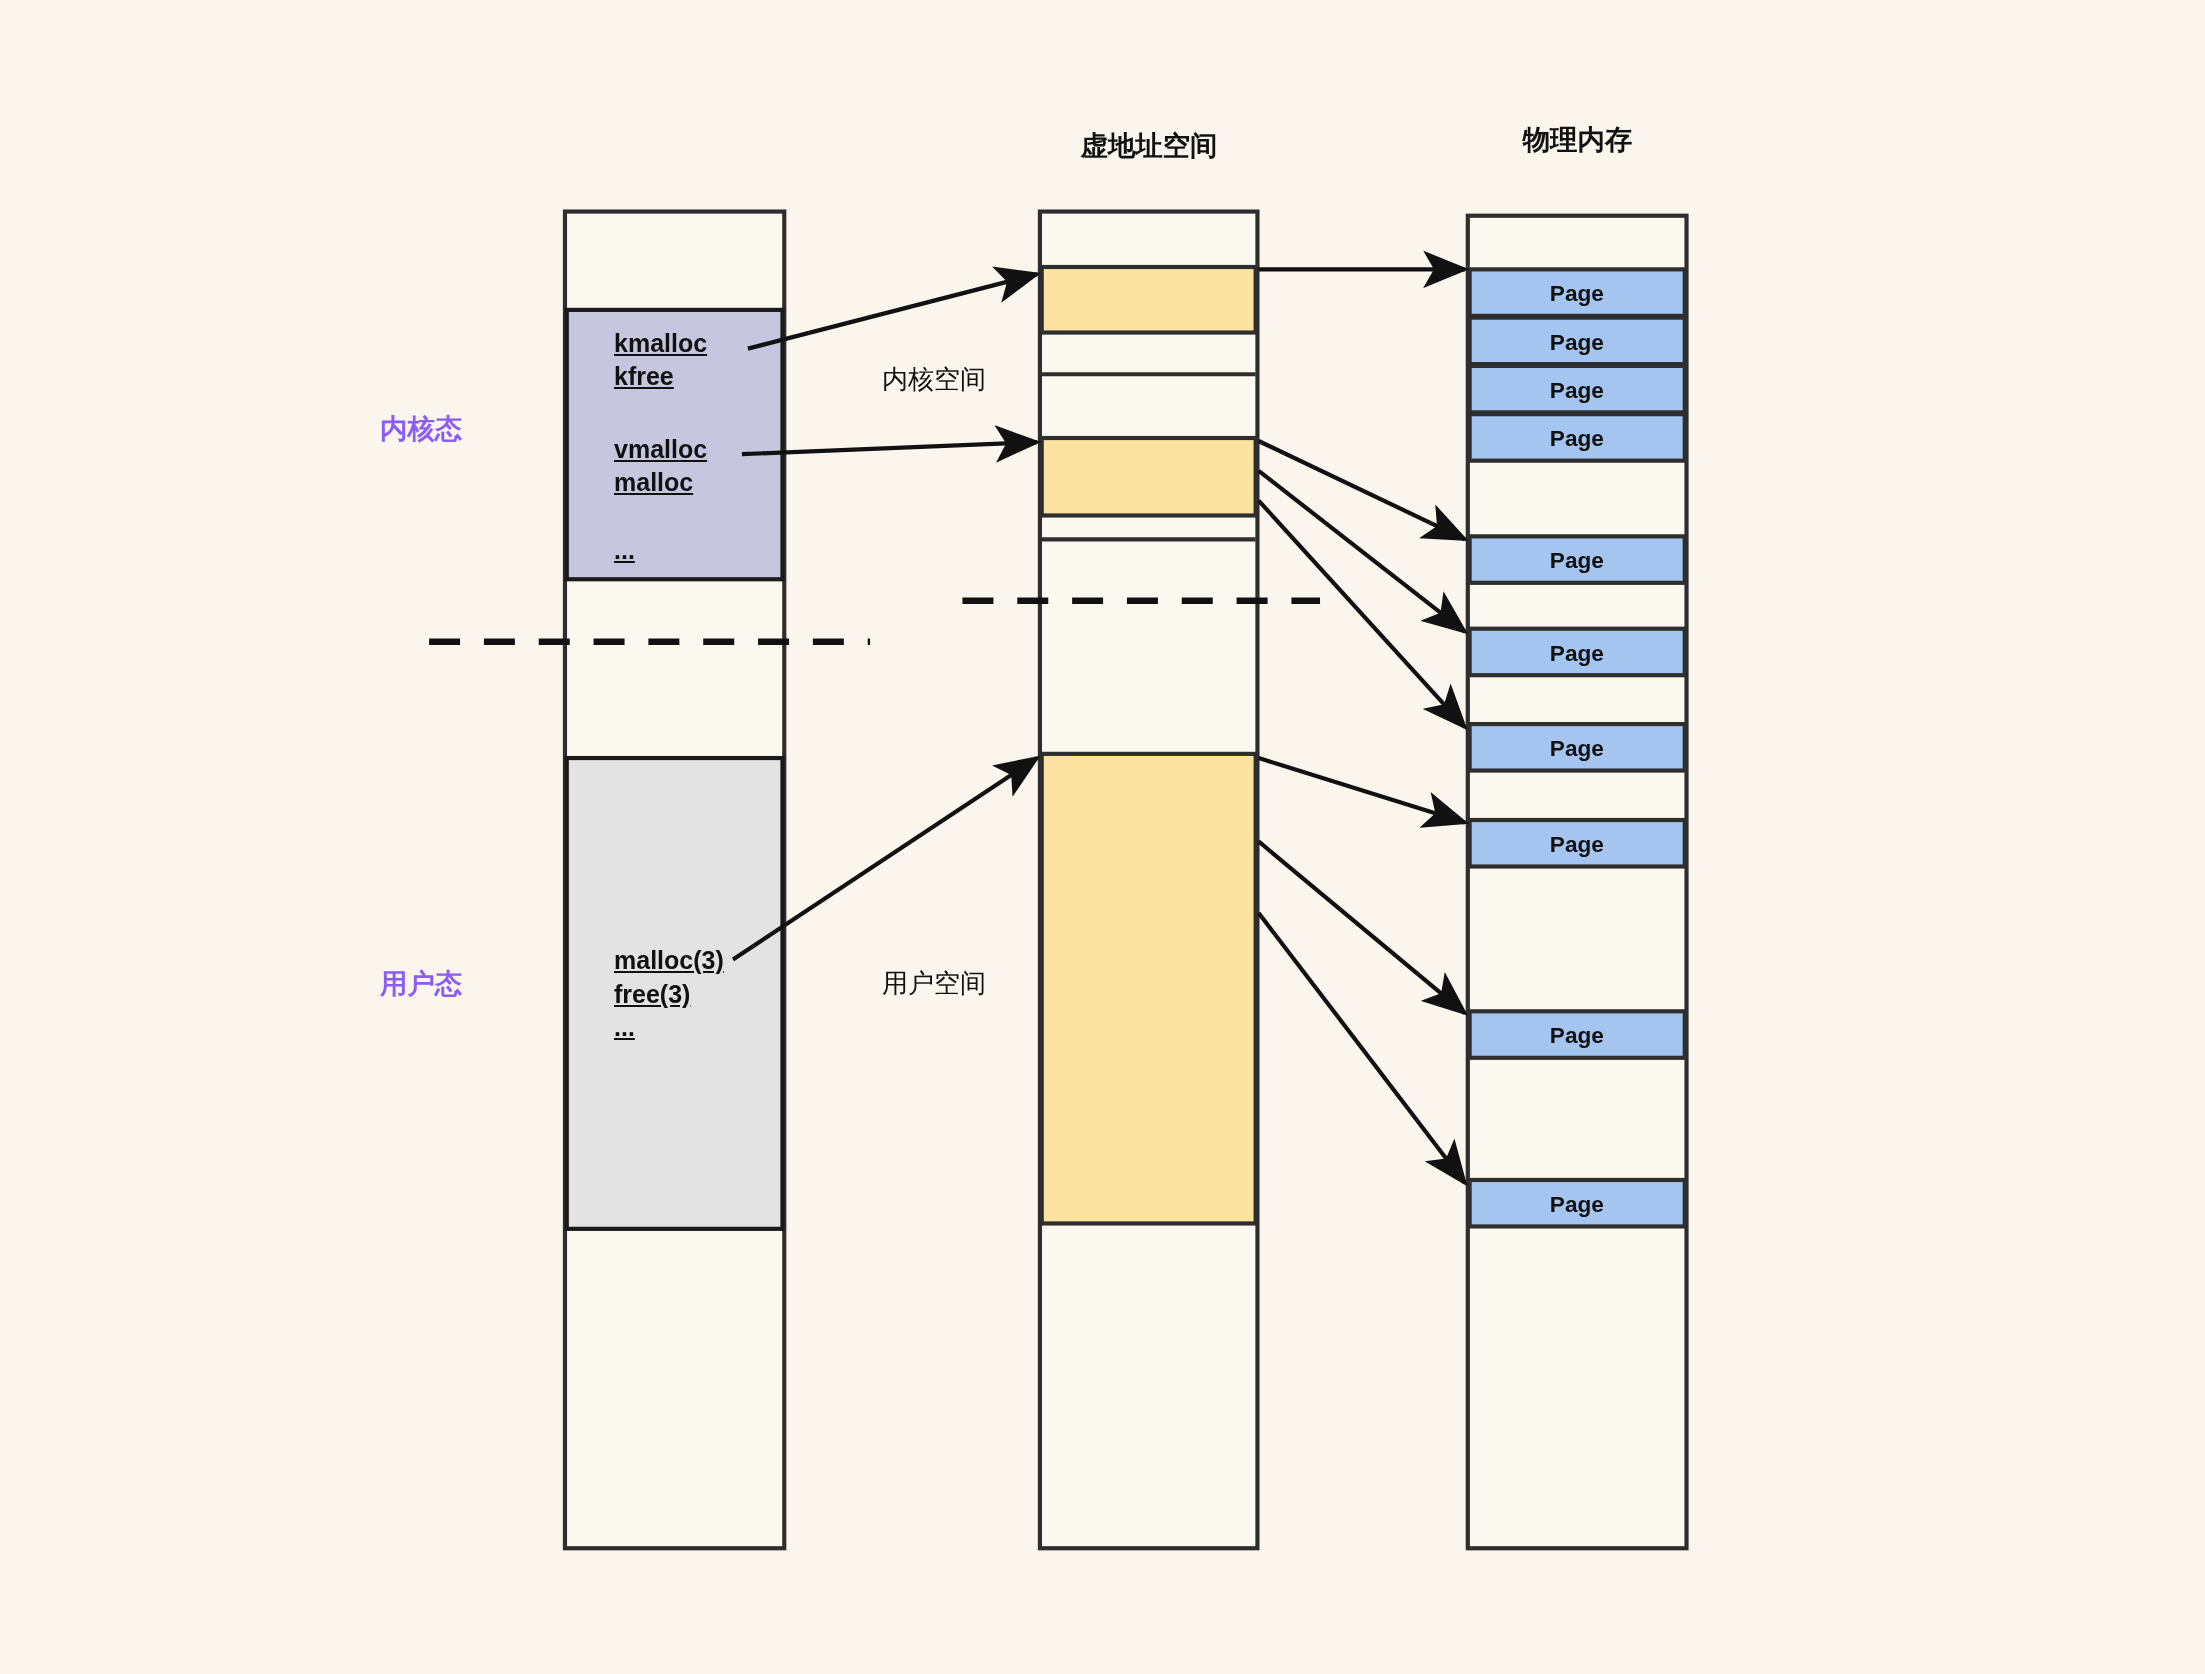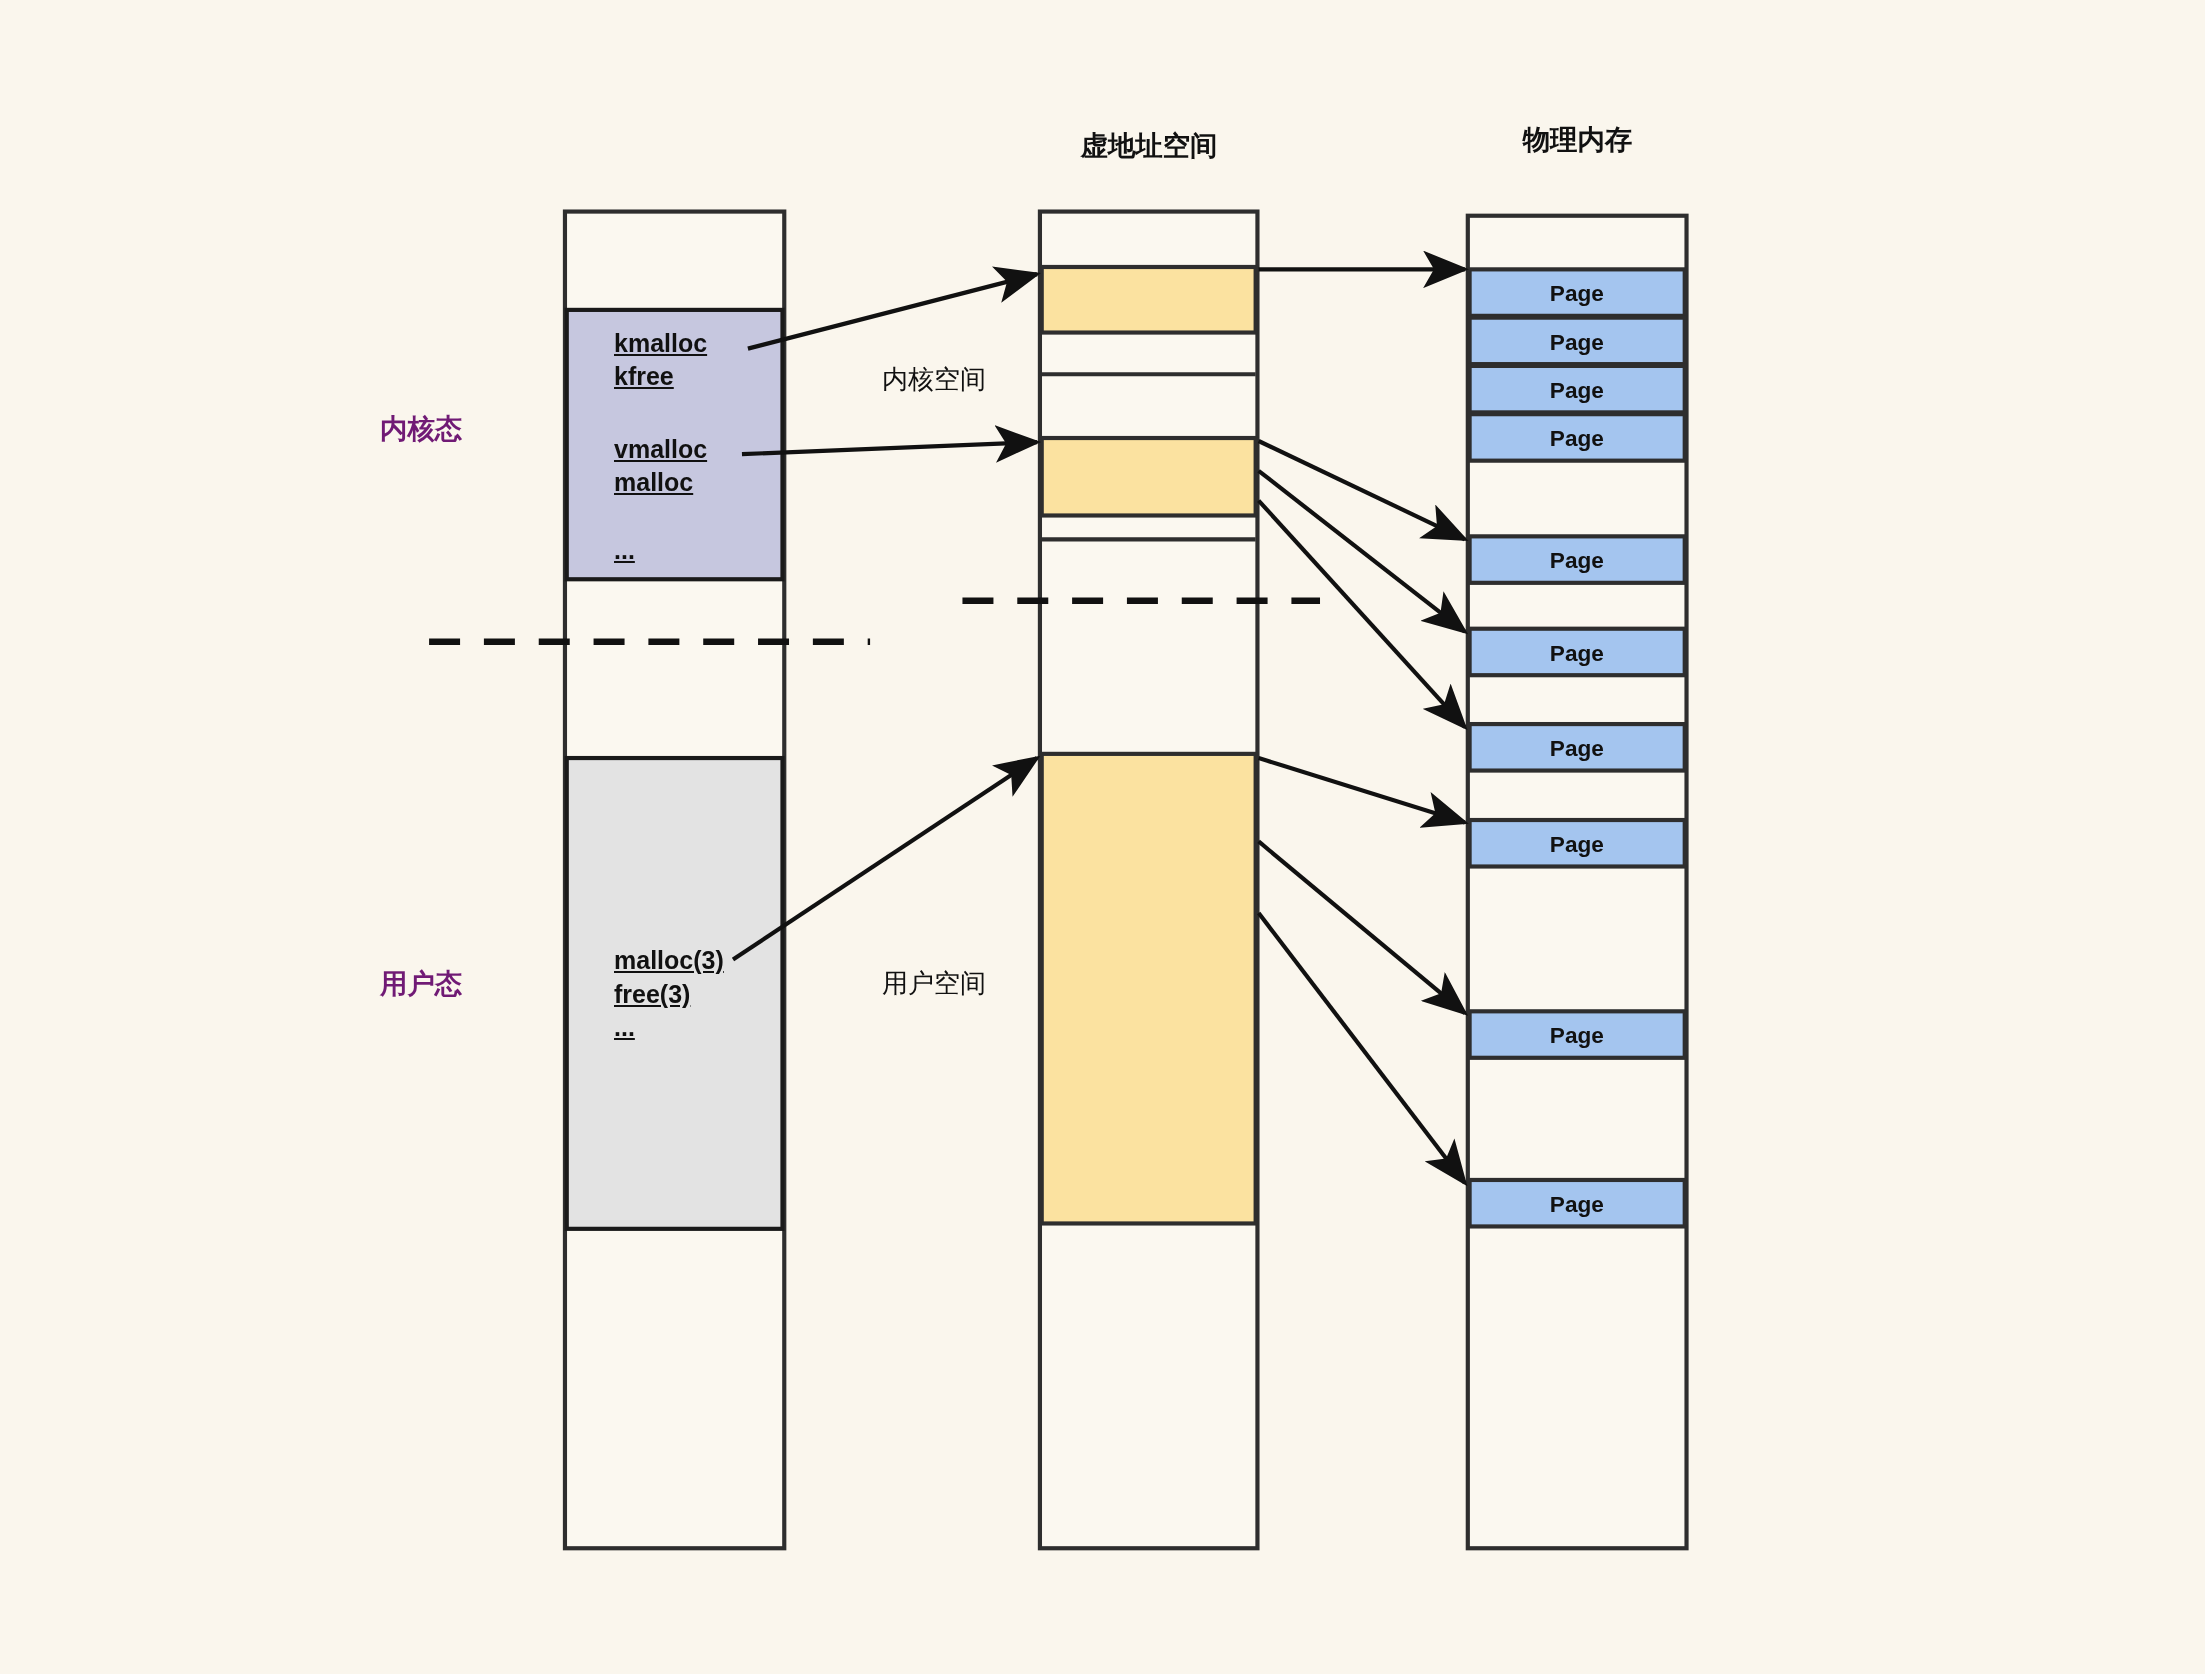--- a/index.html
+++ b/index.html
@@ -26,21 +26,21 @@
     font-size: 27.4px;
     font-weight: 700;
     color: #111;
     text-align: center;
     white-space: nowrap;
   }
   .side-label {
     position: absolute;
     font-size: 27.4px;
     font-weight: 700;
-    color: #701a75;
+    color: #8b5cf6;
     white-space: nowrap;
   }
   .space-label {
     position: absolute;
     font-size: 26px;
     font-weight: 400;
     color: #111;
     white-space: nowrap;
   }
   .api-text {

